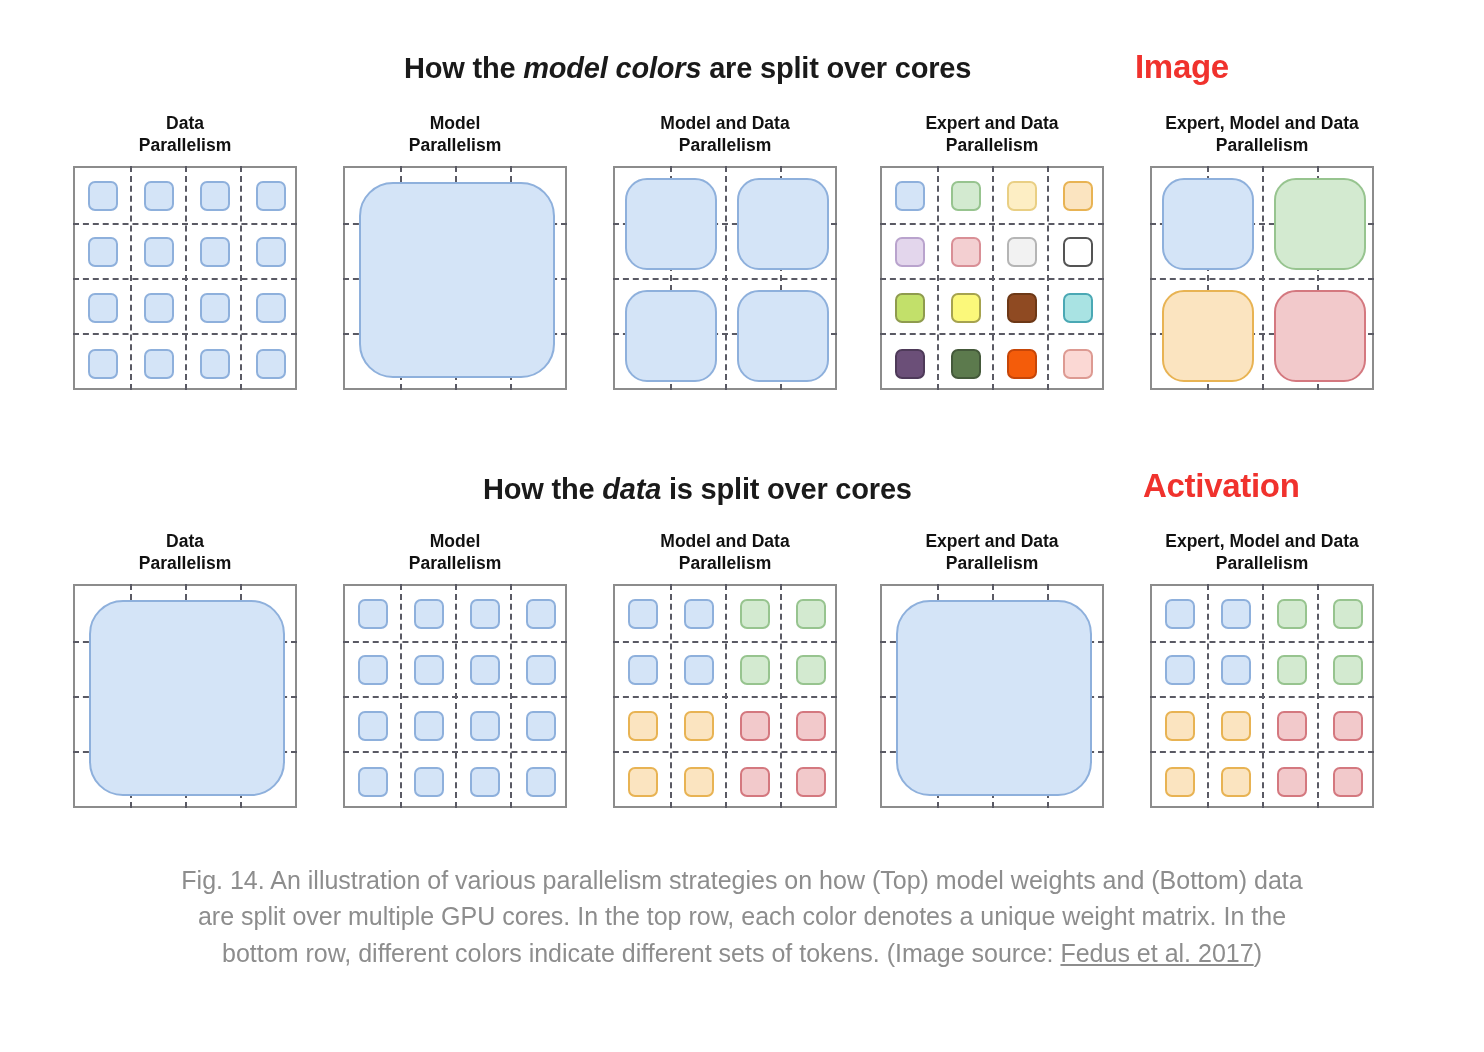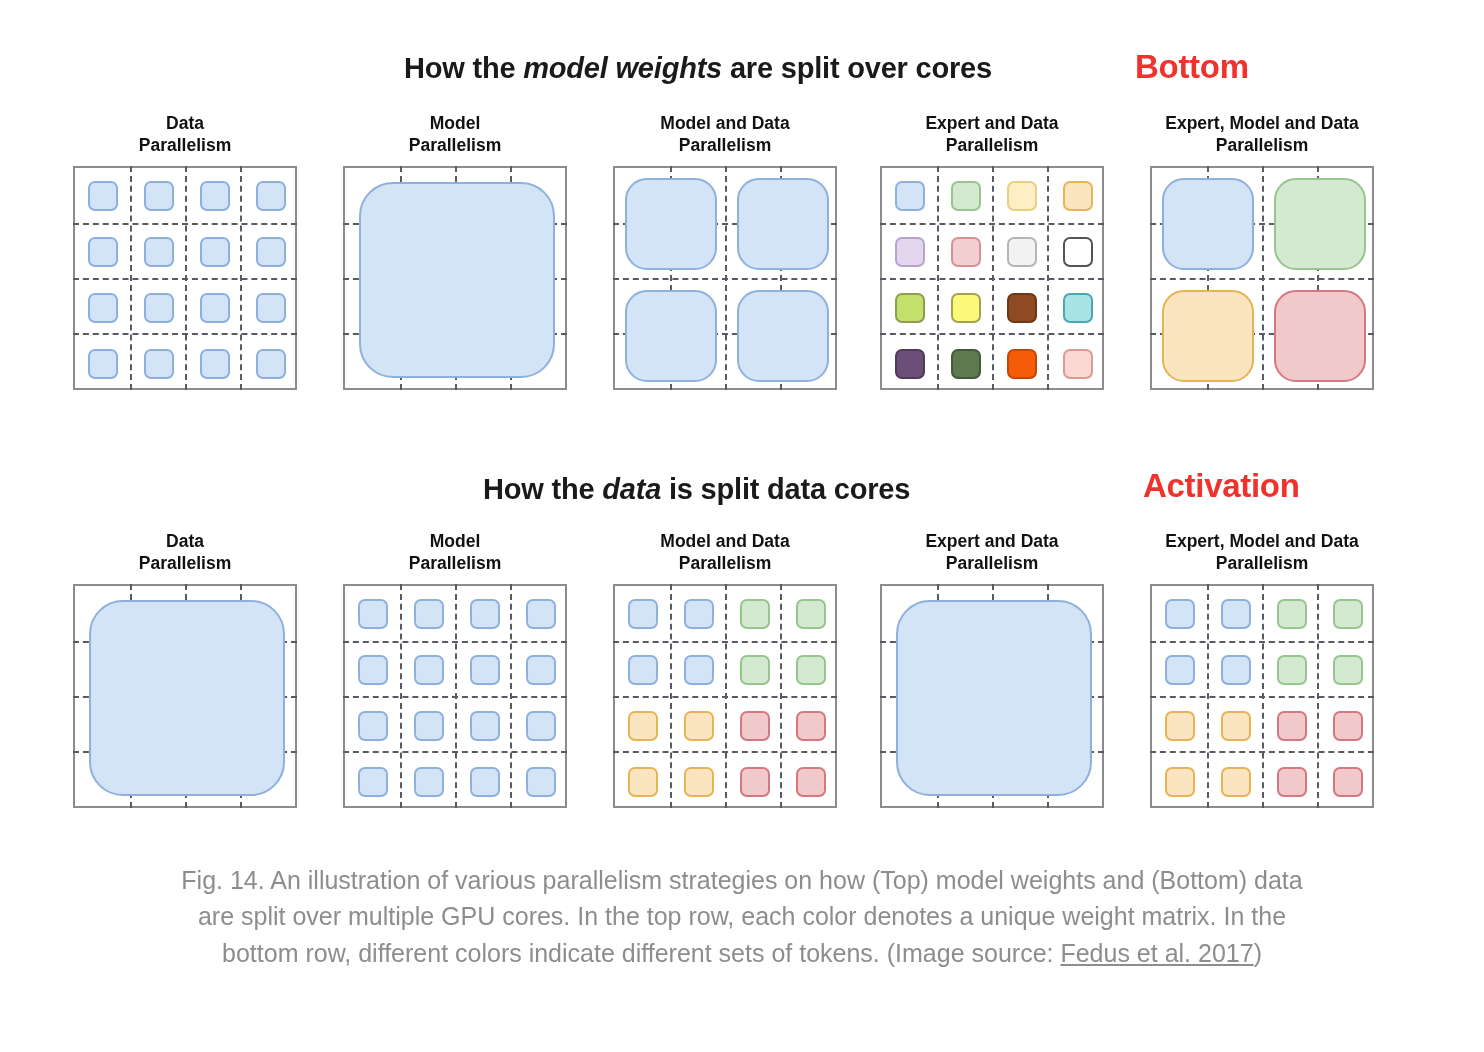--- a/index.html
+++ b/index.html
@@ -106,23 +106,23 @@
   }
   .caption .src-link {
     text-decoration: underline;
     color: #8d8d8d;
   }
 </style>
 </head>
 <body>
 
 <div class="section-heading" style="left:404px; top:52px;">
-  <span>How the </span><span class="em">model weights</span><span> are split over cores</span>
-</div>
-<div class="annotation" style="left:1135px; top:48px;">Bottom</div>
+  <span>How the </span><span class="em">model colors</span><span> are split over cores</span>
+</div>
+<div class="annotation" style="left:1135px; top:48px;">Image</div>
 
 <div class="panel" id="p-w-0" style="left:73px; top:112px;">
   <div class="panel-title">Data
 Parallelism</div>
   <div class="grid-box">
     <div class="gl gl-v p25"></div>
     <div class="gl gl-v p50"></div>
     <div class="gl gl-v p75"></div>
     <div class="gl gl-h p25"></div>
     <div class="gl gl-h p50"></div>
@@ -217,21 +217,21 @@
     <div class="gl gl-h p50"></div>
     <div class="gl gl-h p75"></div>
   <div class="blk" style="left: 10px; top: 10px; width: 92px; height: 92px; background: rgb(212, 228, 247); border-color: rgb(142, 176, 220); border-radius: 22px;"></div>
       <div class="blk" style="left: 122px; top: 10px; width: 92px; height: 92px; background: rgb(211, 234, 208); border-color: rgb(151, 196, 143); border-radius: 22px;"></div>
       <div class="blk" style="left: 10px; top: 122px; width: 92px; height: 92px; background: rgb(251, 228, 192); border-color: rgb(232, 179, 83); border-radius: 22px;"></div>
       <div class="blk" style="left: 122px; top: 122px; width: 92px; height: 92px; background: rgb(242, 201, 203); border-color: rgb(212, 120, 127); border-radius: 22px;"></div>
     </div>
 </div>
 
 <div class="section-heading" style="left:483px; top:473px;">
-  <span>How the </span><span class="em">data</span><span> is split data cores</span>
+  <span>How the </span><span class="em">data</span><span> is split over cores</span>
 </div>
 <div class="annotation" style="left:1143px; top:467px;">Activation</div>
 
 <div class="panel" id="p-d-0" style="left:73px; top:530px;">
   <div class="panel-title">Data
 Parallelism</div>
   <div class="grid-box">
     <div class="gl gl-v p25"></div>
     <div class="gl gl-v p50"></div>
     <div class="gl gl-v p75"></div>

